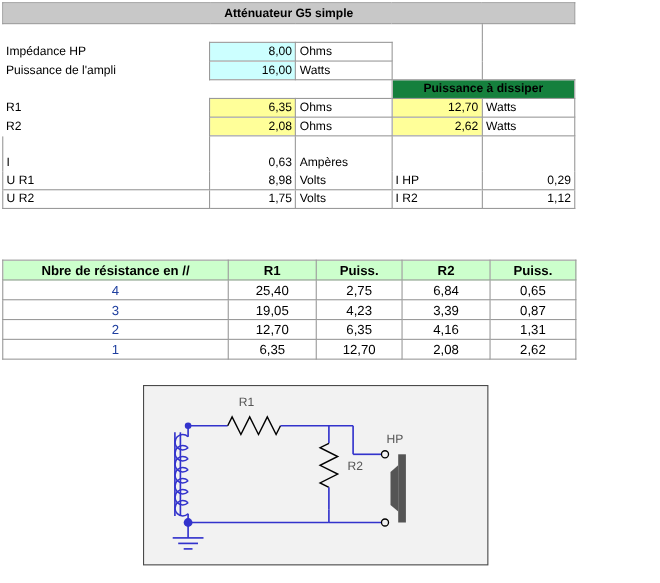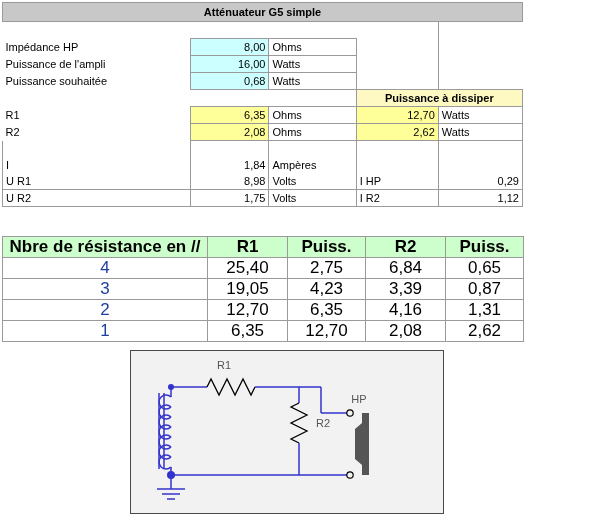--- a/index.html
+++ b/index.html
@@ -62,21 +62,21 @@
     background: #ccffff;
     text-align: right;
     margin-left: 40px;
   }
   .yellow {
     background: #ffff99;
     text-align: right;
   }
   .right { text-align: right; }
   .gray-head {
-    background: #fef9c3;
+    background: #15803d;
     font-weight: bold;
     text-align: center;
   }
   .plain-row td {
     border-left: 1px solid #9a9a9a;
     border-right: 1px solid #9a9a9a;
     border-top: none;
     border-bottom: none;
   }
 
@@ -85,21 +85,21 @@
     position: absolute;
     left: 2px;
     top: 236px;
     width: 521px;
     table-layout: fixed;
   }
   .t2 td {
     border: 1px solid #9a9a9a;
     height: 17px;
     padding: 0 3px;
-    font-size: 17px;
+    font-size: 12px;
     text-align: center;
     white-space: nowrap;
   }
   .t2 .hdr {
     background: #ccffcc;
     font-weight: bold;
   }
   .t2 .blue {
     color: #1f3f9f;
   }
@@ -157,27 +157,20 @@
       </tr>
 
       <tr>
         <td class="noborder">Puissance de l'ampli</td>
         <td class="cyan">16,00</td>
         <td>Watts</td>
         <td class="noborder"></td>
         <td class="nb-left"></td>
       </tr>
 
-      <tr>
-        <td class="noborder">Puissance souhaitée</td>
-        <td class="cyan">0,68</td>
-        <td>Watts</td>
-        <td class="noborder"></td>
-        <td class="nb-left"></td>
-      </tr>
 
       <tr>
         <td class="noborder"></td>
         <td class="noborder"></td>
         <td class="noborder"></td>
         <td class="gray-head" colspan="2">Puissance à dissiper</td>
       </tr>
 
       <tr>
         <td class="noborder">R1</td>
@@ -198,21 +191,21 @@
       <tr class="plain-row">
         <td style="border-bottom:none"></td>
         <td></td>
         <td></td>
         <td></td>
         <td></td>
       </tr>
 
       <tr class="plain-row">
         <td>I</td>
-        <td class="right">1,84</td>
+        <td class="right">0,63</td>
         <td>Ampères</td>
         <td></td>
         <td class="right"></td>
       </tr>
 
       <tr class="plain-row">
         <td>U R1</td>
         <td class="right">8,98</td>
         <td>Volts</td>
         <td>I HP</td>

